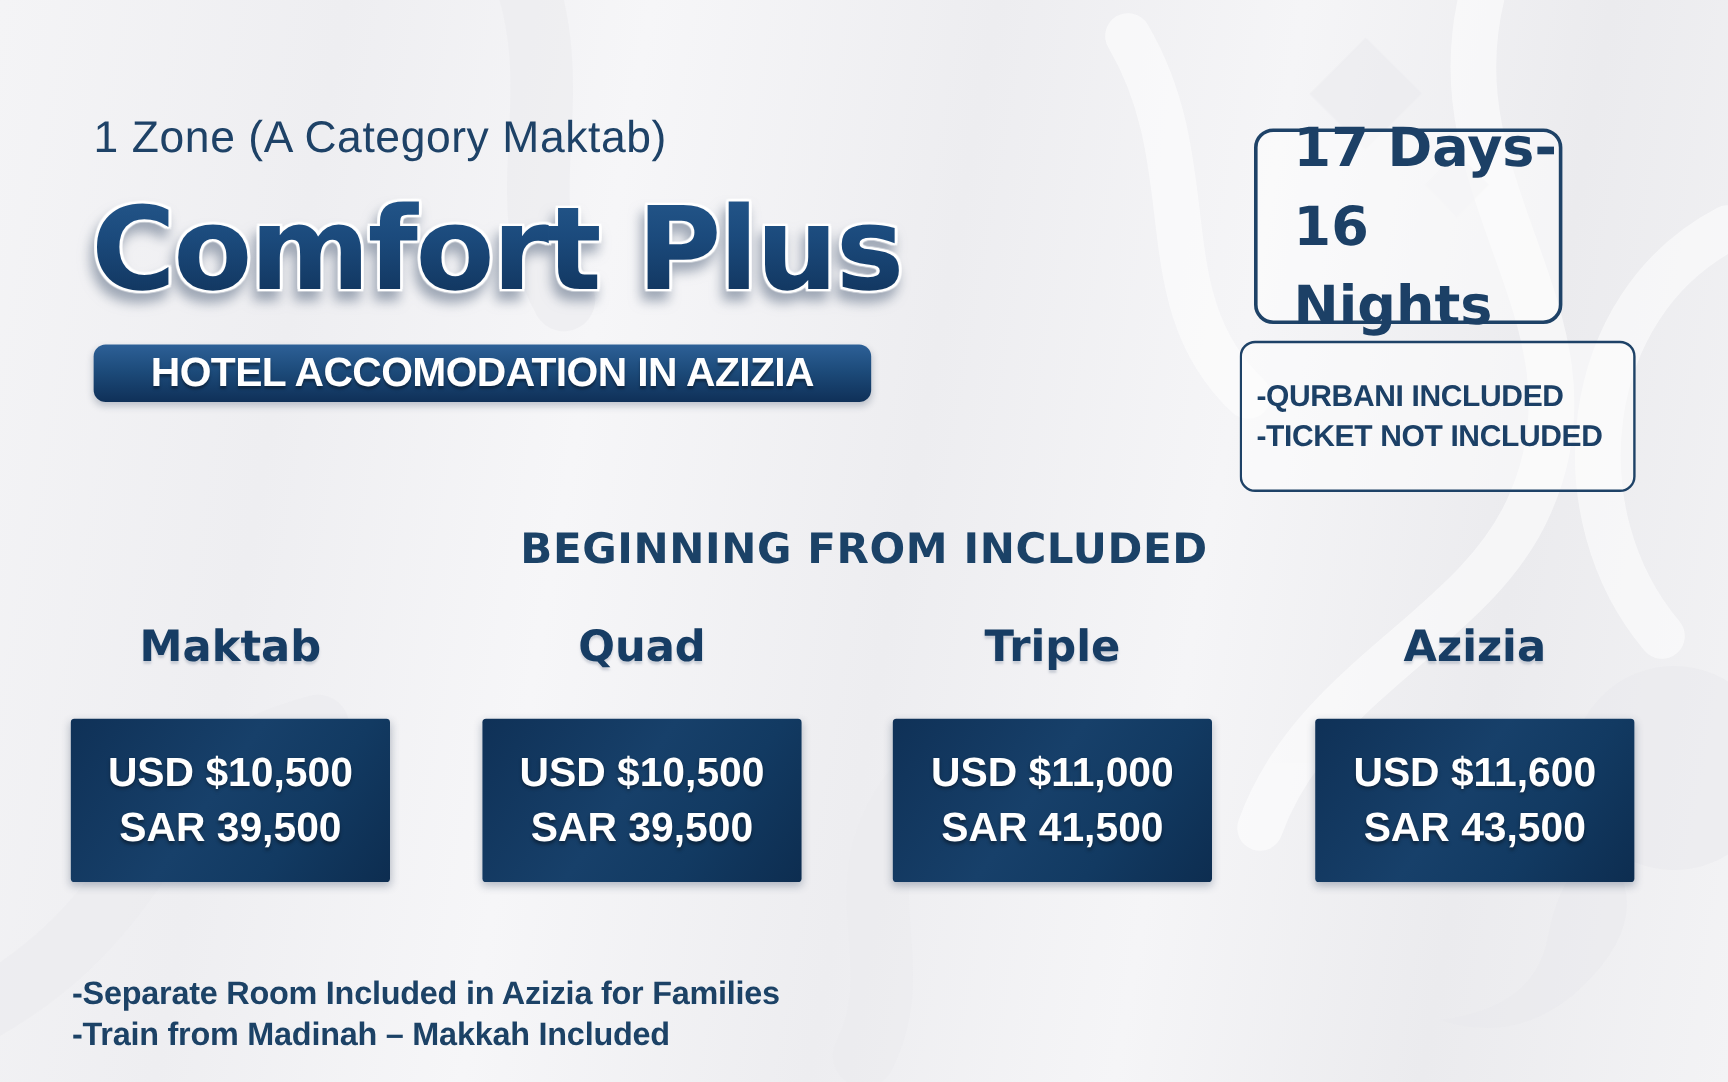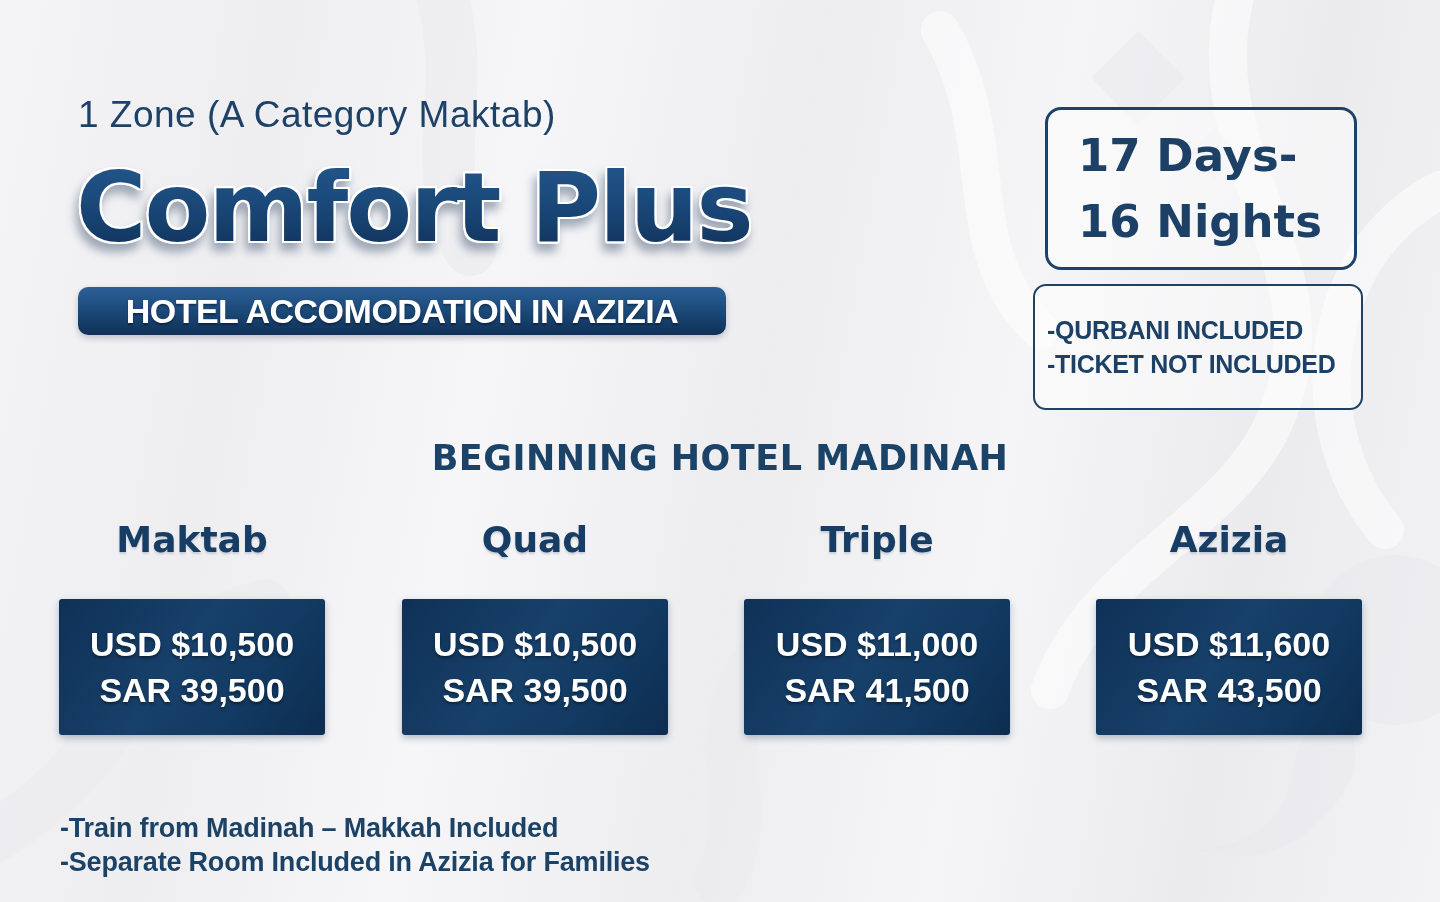--- a/index.html
+++ b/index.html
@@ -49,21 +49,21 @@
     text-shadow:0 2px 2px rgba(0,0,0,0.35);
   }
 
   .outline-box {
     position:absolute; border:3px solid #1e4267; border-radius:16px;
     background:rgba(253,253,254,0.55);
     display:flex; flex-direction:column; justify-content:center;
     color:#1c4066; font-weight:bold;
   }
   .duration-box {
-    left:1045px; top:107px; width:312px; height:163px;
+    left:1045px; top:107px; width:257px; height:163px;
     padding-left:30px; font-size:45px; line-height:66px; letter-spacing:0;
   }
   .inclusion-box {
     left:1033px; top:284px; width:330px; height:126px;
     border-width:2.5px; border-radius:13px;
     padding-left:12px; font-family:"Liberation Sans", sans-serif;
     font-size:25px; line-height:34px; letter-spacing:-0.3px;
   }
 
   .section-title {
@@ -131,21 +131,21 @@
   <div class="outline-box duration-box">
     <div>17 Days-</div>
     <div>16 Nights</div>
   </div>
 
   <div class="outline-box inclusion-box">
     <div>-QURBANI INCLUDED</div>
     <div>-TICKET NOT INCLUDED</div>
   </div>
 
-  <div class="section-title">BEGINNING HOTEL MADINAH</div>
+  <div class="section-title">BEGINNING FROM INCLUDED</div>
 
   <div class="price-col" style="left:59px;">
     <div class="room-type">Maktab</div>
     <div class="price-card">
       <div>USD $10,500</div>
       <div>SAR 39,500</div>
     </div>
   </div>
 
   <div class="price-col" style="left:402px;">
@@ -166,17 +166,17 @@
 
   <div class="price-col" style="left:1096px;">
     <div class="room-type">Azizia</div>
     <div class="price-card">
       <div>USD $11,600</div>
       <div>SAR 43,500</div>
     </div>
   </div>
 
   <div class="notes">
+    <div>-Separate Room Included in Azizia for Families</div>
     <div>-Train from Madinah – Makkah Included</div>
-    <div>-Separate Room Included in Azizia for Families</div>
   </div>
 
 </div>
 
 </body></html>

